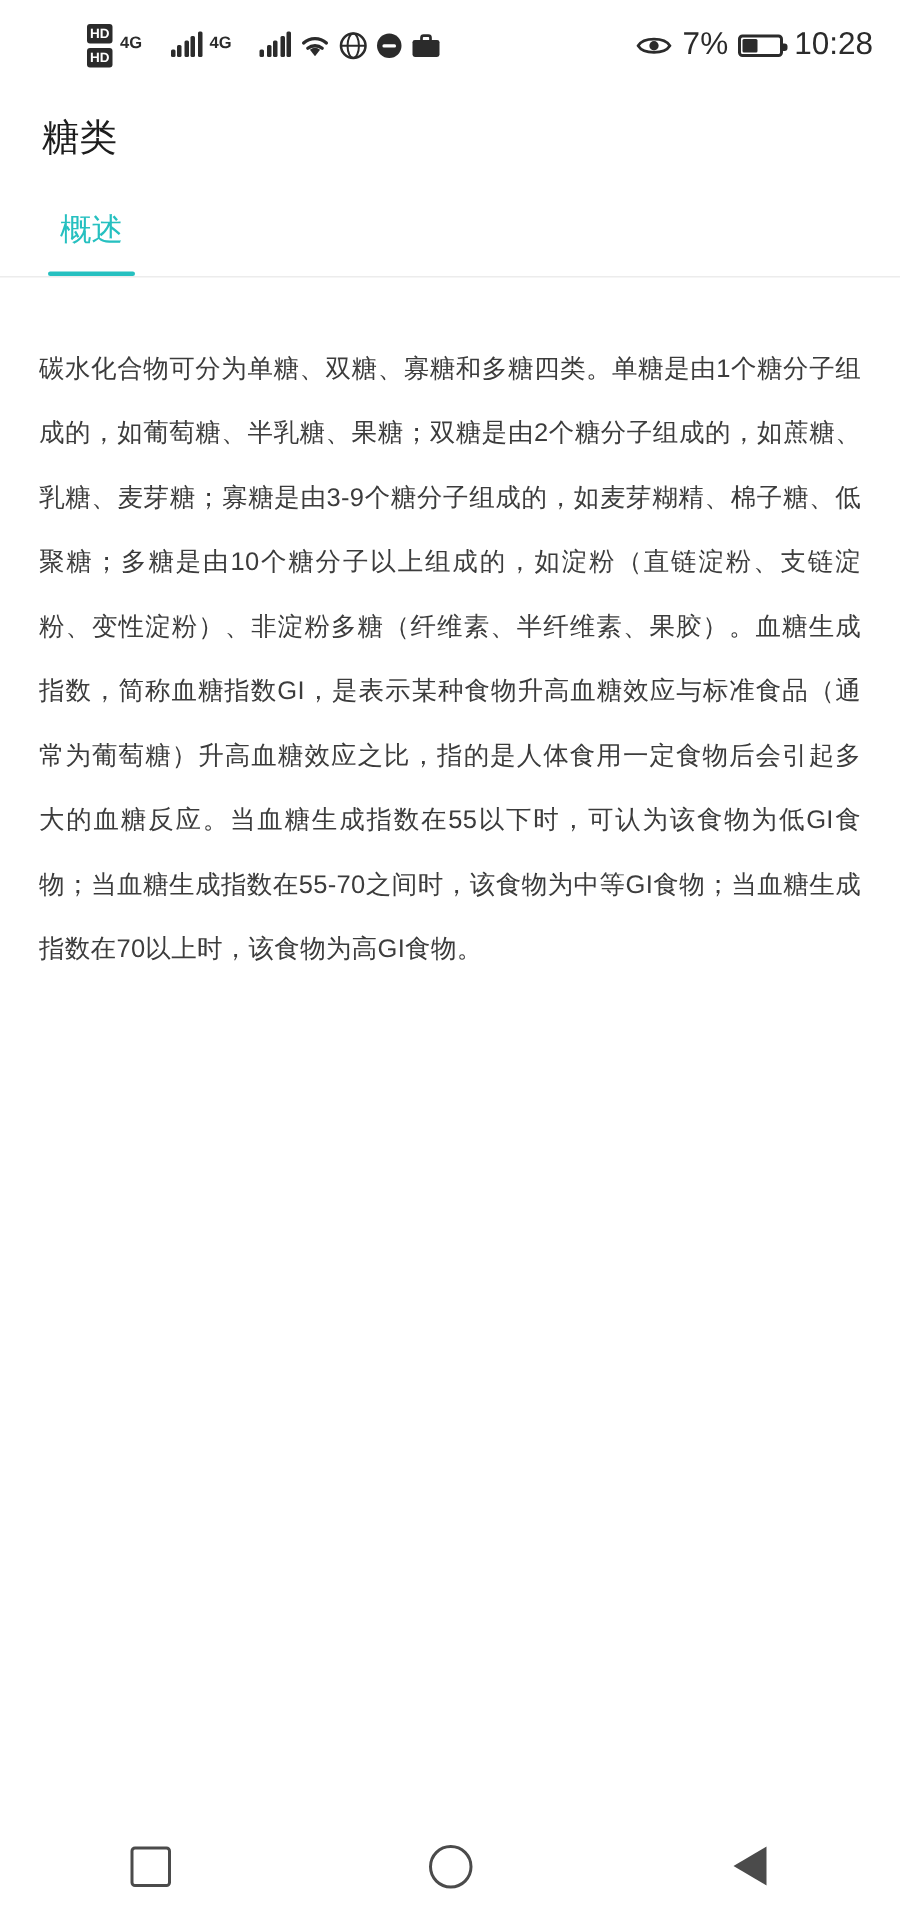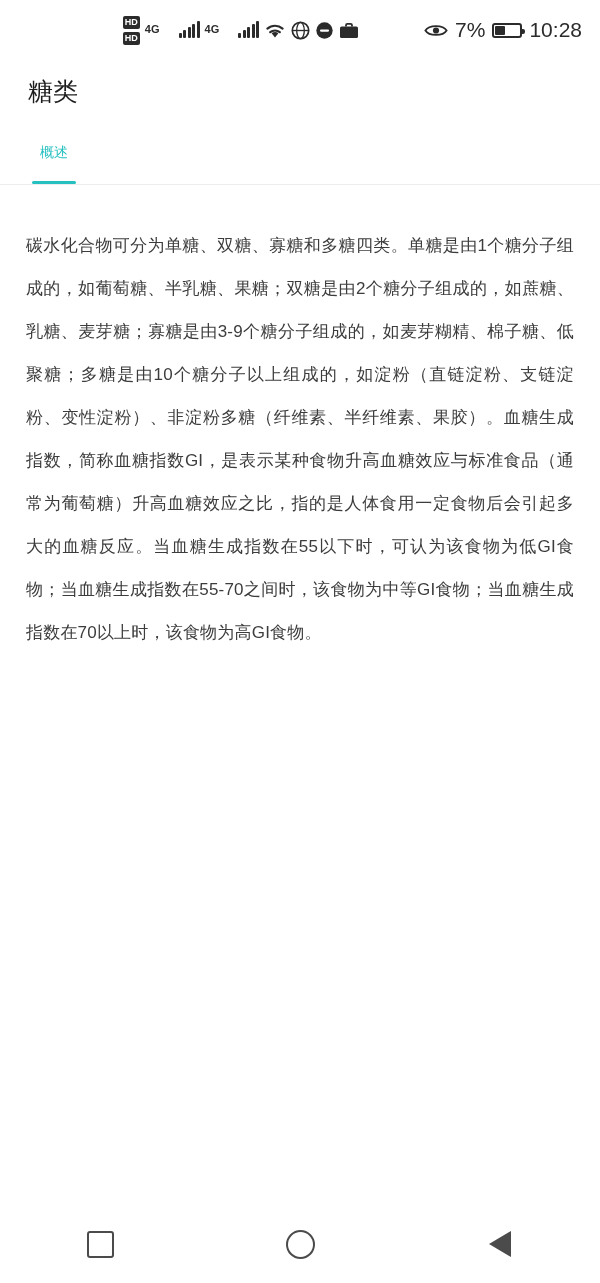--- a/index.html
+++ b/index.html
@@ -22,21 +22,20 @@
     align-items: center;
     padding: 0 18px;
     box-sizing: border-box;
     color: #2b2b2b;
   }
   .status-left {
     display: flex;
     align-items: center;
     gap: 5px;
     flex: 1;
-    justify-content: center;
     margin-left: 40px;
   }
   .status-right {
     display: flex;
     align-items: center;
     gap: 7px;
     font-size: 21px;
     font-weight: 500;
   }
   .hd-stack {
@@ -136,21 +135,21 @@
     box-sizing: border-box;
     overflow: hidden;
     position: relative;
   }
   .tab {
     flex: 0 0 auto;
     display: flex;
     align-items: center;
     justify-content: center;
     padding: 0 22px;
-    font-size: 14px;
+    font-size: 21px;
     color: #9a9a9a;
     position: relative;
     white-space: nowrap;
   }
   .tab.active {
     color: #26c0c0;
   }
   .tab.active::after {
     content: "";
     position: absolute;

